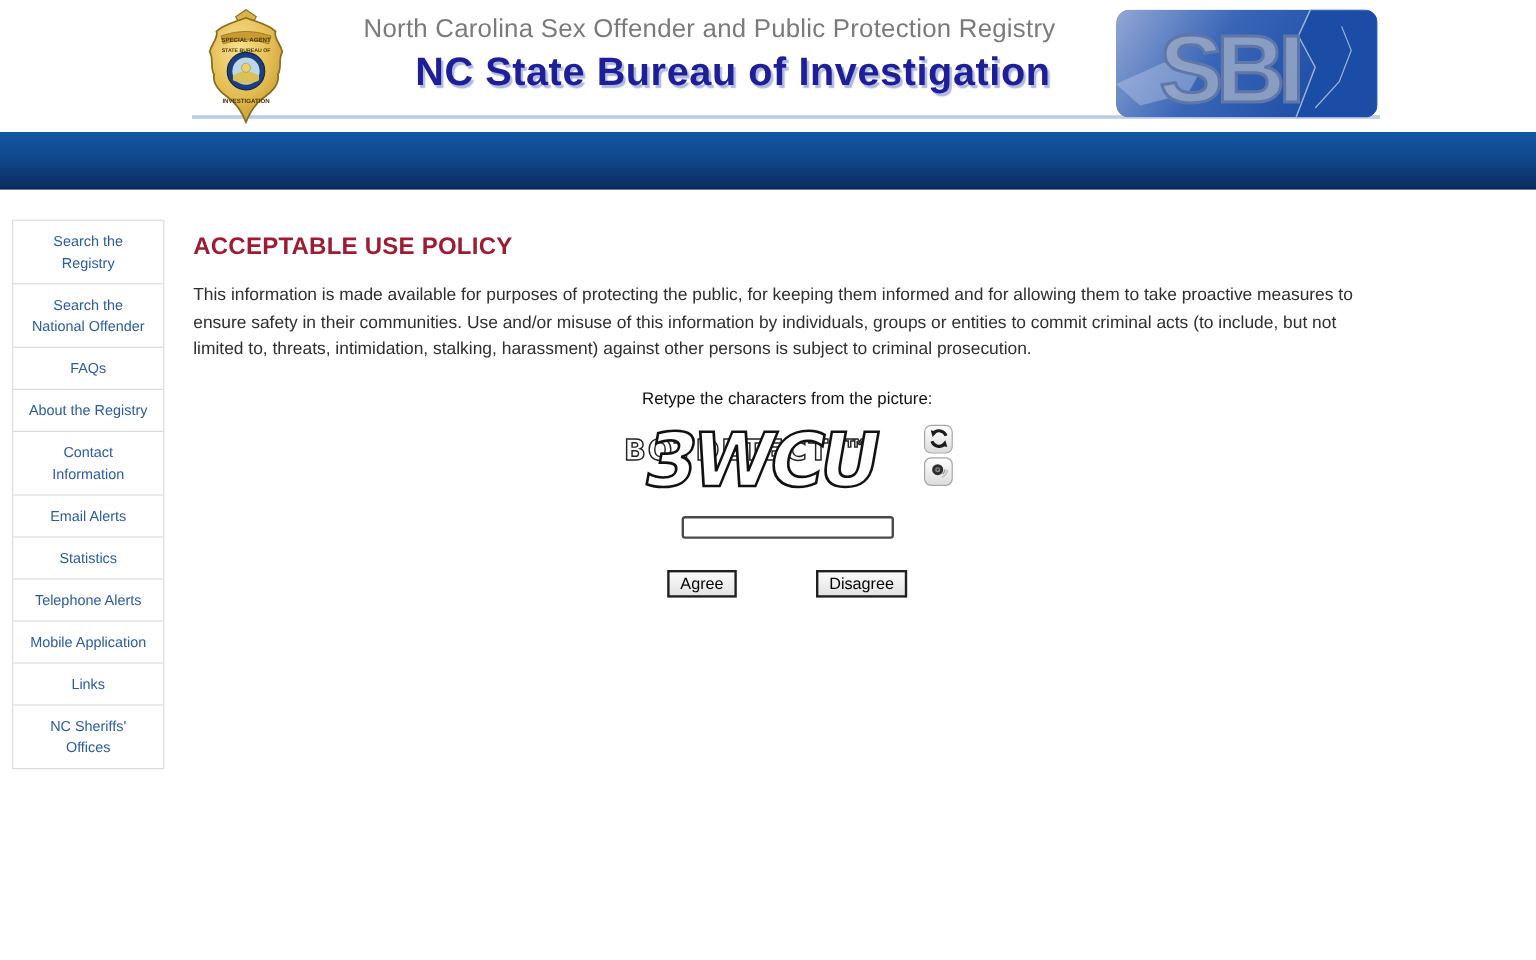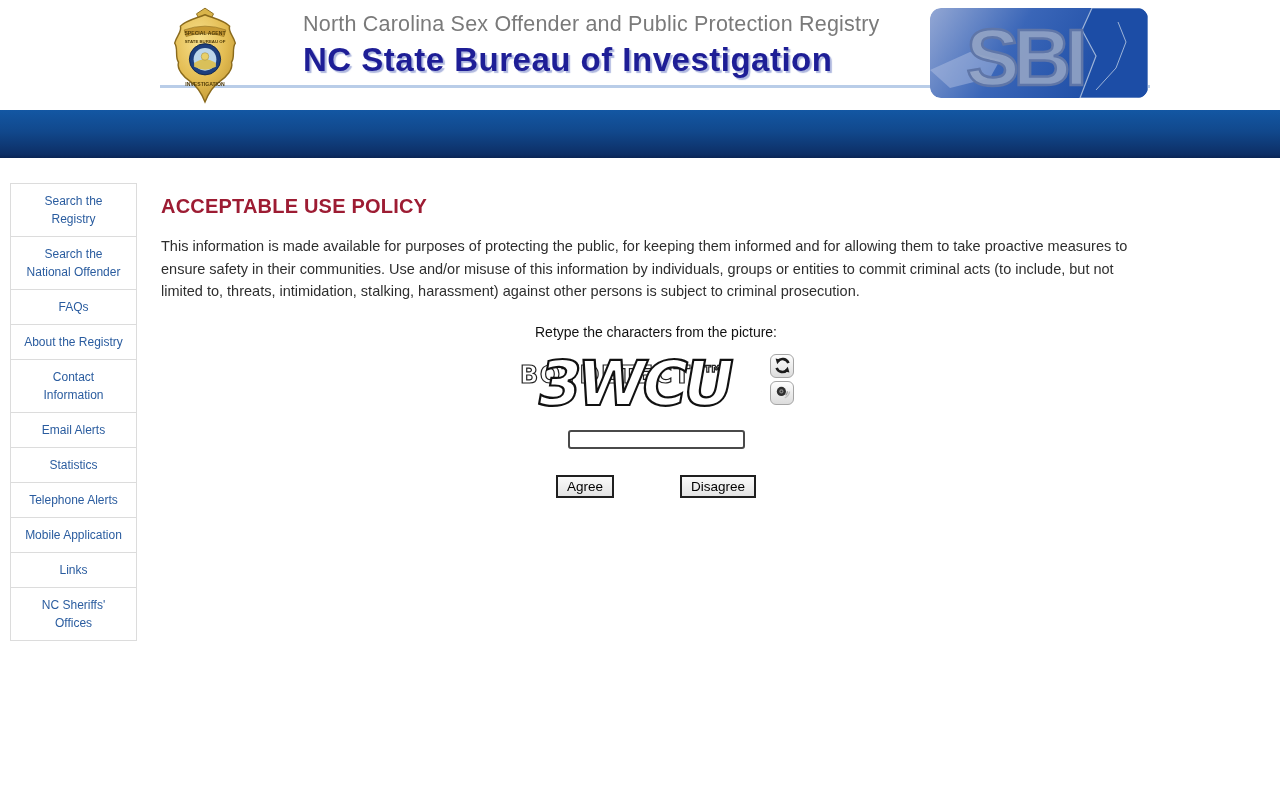--- a/index.html
+++ b/index.html
@@ -1,24 +1,24 @@
 <!DOCTYPE html>
 <html><head>
 <meta charset="utf-8">
 <style>
   * { box-sizing: border-box; margin: 0; padding: 0; }
   html, body { width: 1280px; height: 800px; background: #ffffff; font-family: "Liberation Sans", sans-serif; overflow: hidden; }
 
   
-  .header { position: relative; width: 1280px; height: 88px; background: #ffffff; }
+  .header { position: relative; width: 1280px; height: 99px; background: #ffffff; }
   .header-underline { position: absolute; left: 160px; right: 130px; bottom: 0; height: 3px; background: #b9cde8; }
   .badge { position: absolute; left: 169px; top: 6px; width: 72px; height: 99px; z-index: 3; }
   .titles { position: absolute; left: 303px; top: 12px; z-index: 2; }
   .header-subtitle { font-size: 21.5px; color: #7a7a7a; letter-spacing: 0.2px; }
-  .header-title { font-size: 33px; font-weight: bold; color: #1e1e96; margin-top: 4px; text-shadow: 2px 2px 1px rgba(130,145,205,0.65); letter-spacing: 0.5px; }
+  .header-title { font-size: 33px; font-weight: bold; color: #1e1e96; margin-top: 4px; text-shadow: 2px 2px 1px rgba(130,145,205,0.65); letter-spacing: 0.5px; margin-left: 43px; }
   .sbi-panel { position: absolute; top: 8px; left: 930px; width: 218px; height: 90px; border-radius: 11px; overflow: hidden; }
 
   
   .navbar { position: absolute; top: 110px; left: 0; width: 1280px; height: 48px;
             background: linear-gradient(#1357a3 0%, #11488c 45%, #0d2f66 92%, #0a2554 100%); }
 
   
   .layout { position: absolute; top: 158px; left: 0; width: 1280px; }
   .sidebar { position: absolute; left: 10px; top: 25px; width: 127px; border: 1px solid #dcdcdc; background: #ffffff; }
   .sidebar a { display: block; padding: 8px 12px; font-size: 12px; line-height: 18px; color: #2a5c9f; text-decoration: none; border-bottom: 1px solid #dcdcdc; text-align: center; }

